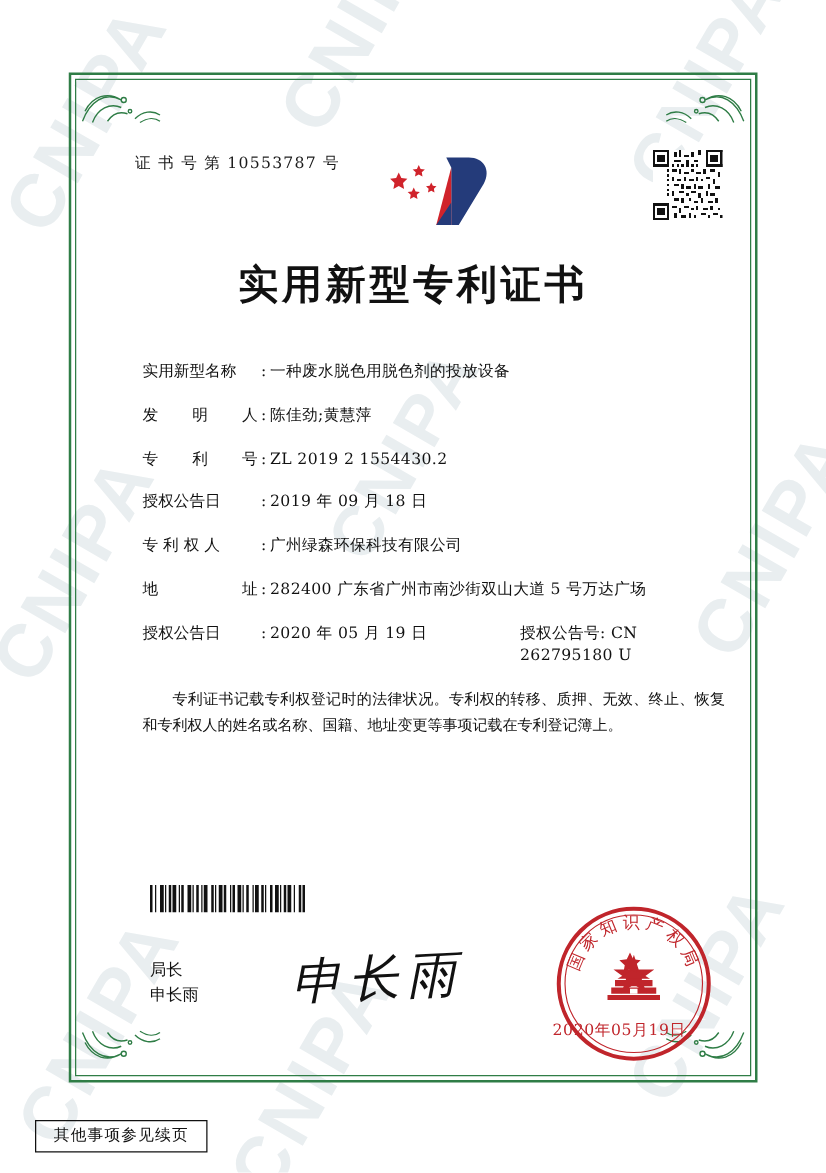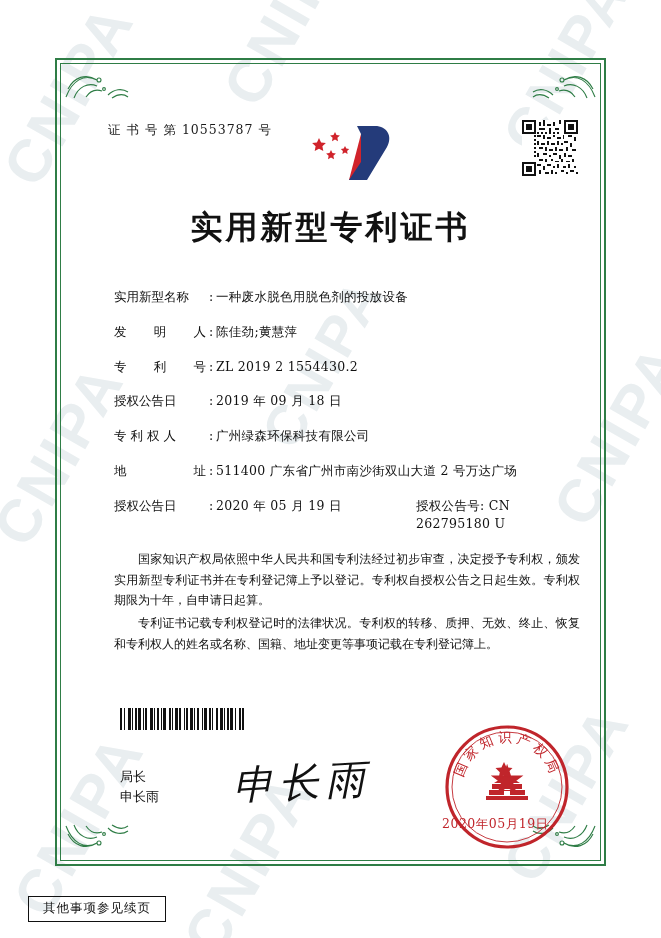--- a/index.html
+++ b/index.html
@@ -477,39 +477,38 @@
       <div class="value">广州绿森环保科技有限公司</div>
     </div>
 
     <div class="row">
       <div class="label">
         <span>地</span>
         <span>址</span>
       </div>
       <div class="colon">:</div>
       <div class="value">
-        <span>511400 广东省广州市南沙街双山大道 2 号万达广场</span>
+        <span>282400 广东省广州市南沙街双山大道 5 号万达广场</span>
       </div>
     </div>
 
     <div class="row split">
       <div class="label">授权公告日</div>
       <div class="colon">:</div>
       <div class="value">
         <span class="left">2020 年 05 月 19 日</span>
         <span class="right">
           <span>授权公告号</span><span>: </span><span>CN 262795180 U</span>
         </span>
       </div>
     </div>
 
   </div>
 
   <div class="paras">
-    <p>国家知识产权局依照中华人民共和国专利法经过初步审查，决定授予专利权，颁发实用新型专利证书并在专利登记簿上予以登记。专利权自授权公告之日起生效。专利权期限为十年，自申请日起算。</p>
     <p>专利证书记载专利权登记时的法律状况。专利权的转移、质押、无效、终止、恢复和专利权人的姓名或名称、国籍、地址变更等事项记载在专利登记簿上。</p>
   </div>
 
   <div class="barcode">
     <i style="width:2px"></i>
       <i style="width:2px;background:transparent"></i>
     <i style="width:1px"></i>
       <i style="width:3px;background:transparent"></i>
     <i style="width:3px"></i>
       <i style="width:1px;background:transparent"></i>

